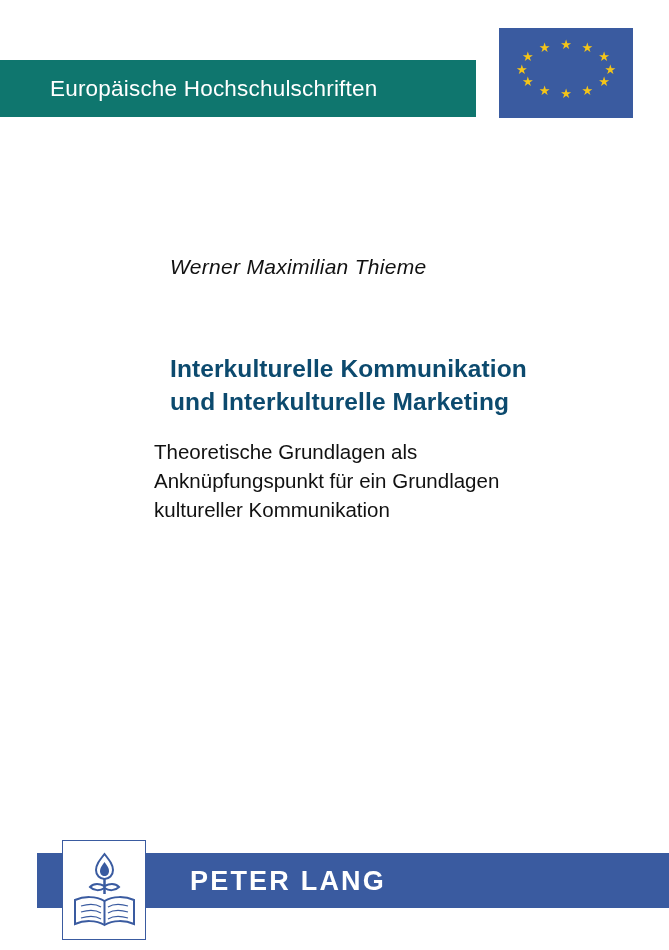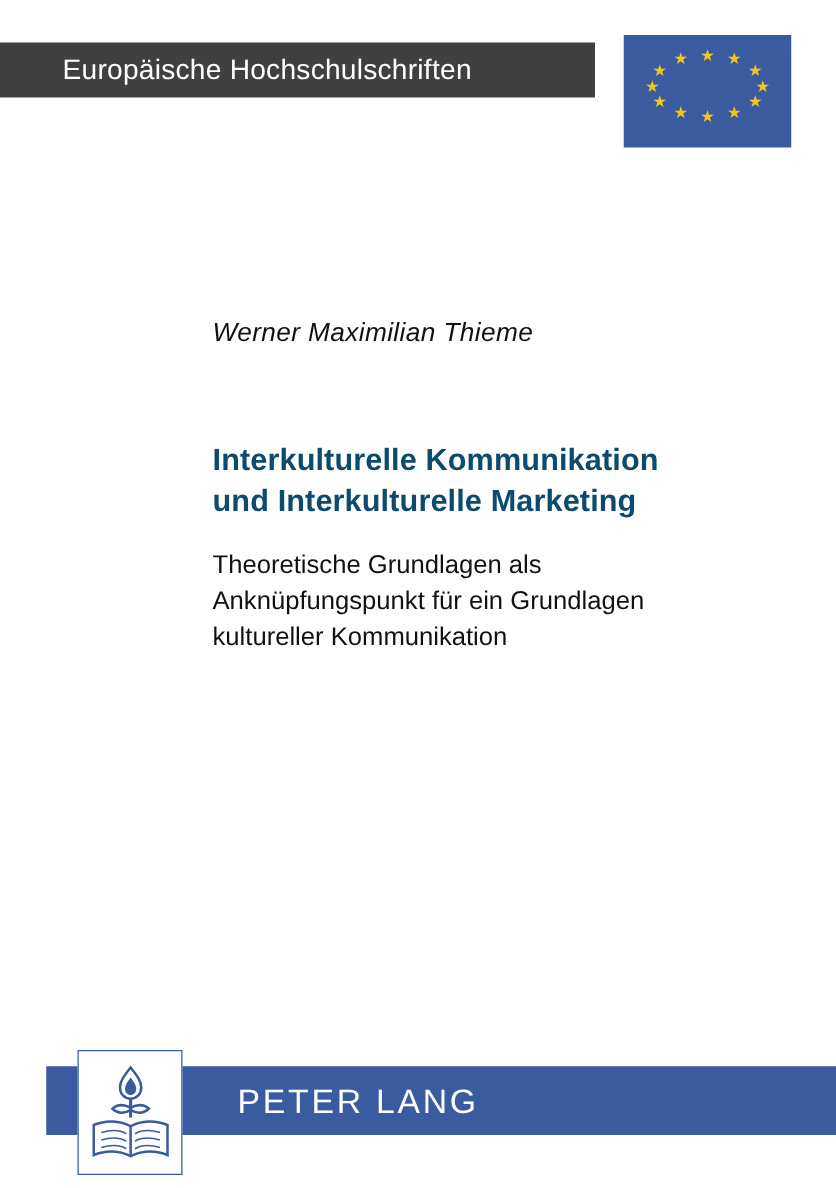--- a/index.html
+++ b/index.html
@@ -15,24 +15,24 @@
     width: 669px;
     height: 950px;
     background: #ffffff;
     overflow: hidden;
     box-sizing: border-box;
   }
   
   .series-banner {
     position: absolute;
     left: 0;
-    top: 34px;
+    top: 60px;
     width: 476px;
-    height: 44px;
-    background: #404040;
+    height: 57px;
+    background: #0f766e;
     display: flex;
     align-items: center;
   }
   .series-banner .series-text {
     color: #ffffff;
     font-size: 22.5px;
     letter-spacing: 0.2px;
     margin-left: 50px;
     white-space: nowrap;
   }
@@ -80,21 +80,21 @@
     font-size: 24.5px;
     font-weight: bold;
     color: #0c4a6e;
     line-height: 33px;
     letter-spacing: 0.1px;
     white-space: nowrap;
   }
   
   .subtitle-block {
     position: absolute;
-    left: 170px;
+    left: 154px;
     top: 437px;
     width: 450px;
   }
   .subtitle-line {
     font-size: 20.5px;
     color: #111111;
     line-height: 29px;
     white-space: nowrap;
   }
   
@@ -105,21 +105,21 @@
     width: 632px;
     height: 55px;
     background: #3a5ba0;
   }
   .publisher {
     position: absolute;
     left: 190px;
     top: 866px;
     color: #ffffff;
     font-size: 27px;
-    font-weight: normal;
+    font-weight: bold;
     letter-spacing: 2.2px;
   }
   
   .logo-box {
     position: absolute;
     left: 62px;
     top: 840px;
     width: 84px;
     height: 100px;
     background: #ffffff;

